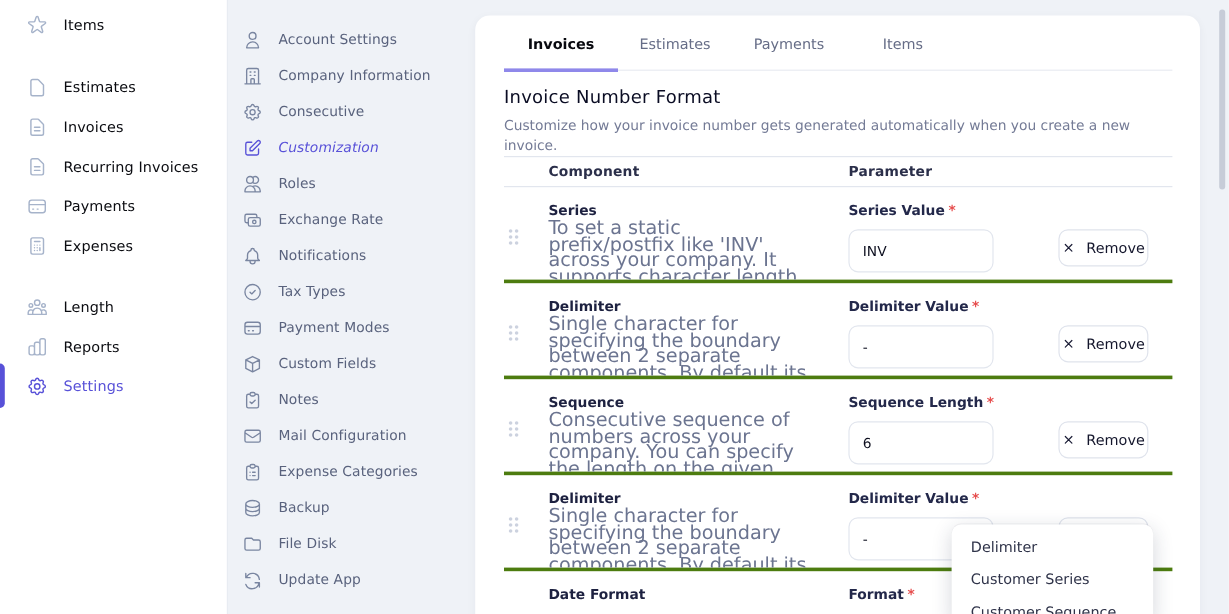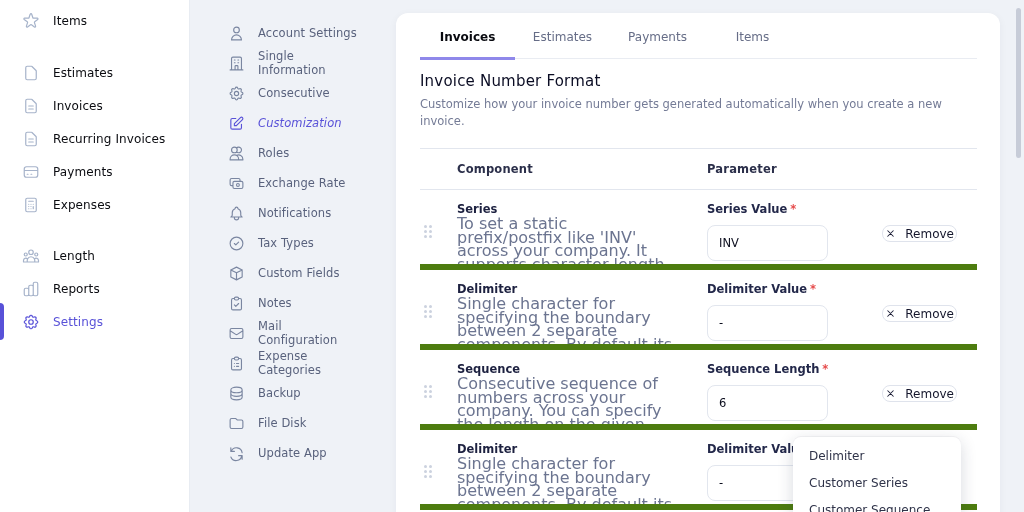--- a/index.html
+++ b/index.html
@@ -26,21 +26,21 @@
   .sb-item.active { color:#5851d8; }
   .sb-item.active svg { stroke:#5851d8; }
   .sb-indicator {
     position:absolute; left:0; top:-2px; width:4px; height:37px;
     background:#5851d8; border-radius:0 4px 4px 0;
   }
 
   
   .snav {
     position:absolute; left:190px; top:0; width:170px; height:512px;
-    padding:18px 0 0 38px; z-index:4;
+    padding:18px 0 0 12px; z-index:4;
   }
   .sn-item {
     display:flex; align-items:center; gap:13px; height:30px; cursor:pointer;
     font-size:11.5px; font-weight:500; color:#59627d; letter-spacing:.1px;
   }
   .sn-item svg { width:17px; height:17px; stroke:#7a86a1; flex:0 0 auto; }
   .sn-item.active { color:#5851d8;font-style:italic; }
   .sn-item.active svg { stroke:#5851d8; }
 
   
@@ -56,44 +56,44 @@
     width:95px; text-align:center; padding-bottom:13px; cursor:pointer;
     font-size:12px; font-weight:500; color:#666d87;
     border-bottom:3px solid transparent; margin-bottom:-2px;
   }
   .tab.active { color:#08090f; font-weight:600; border-bottom-color:#8f88ea; }
 
   .page-title { margin-top:12px; font-size:15px; font-weight:400; color:#0a0c23; line-height:20px; letter-spacing:.2px; }
   .page-sub { margin-top:5px; font-size:11.5px; color:#747b96; line-height:17px; }
 
   .thead {
-    margin-top:18px; height:42px;
+    height:26px;
     border-top:1px solid #e2e6ee; border-bottom:1px solid #e2e6ee;
     display:grid; grid-template-columns:37px 250px 1fr; align-items:center;
   }
   .thead span { font-size:11.5px; font-weight:600; color:#2b2f4a; letter-spacing:.2px; }
 
   .trow {
     display:grid; grid-template-columns:37px 250px 1fr;
-    height:80px; padding-top:12px; border-bottom:6px solid #4d7c0f; overflow:hidden;
+    height:80px; padding-top:12px; border-bottom:3px solid #4d7c0f; overflow:hidden;
   }
   .cell-handle { padding-top:22px; padding-left:3px; }
   .cell-handle svg { cursor:grab; }
   .cname { font-size:11.5px; font-weight:700; color:#1d2140; }
   .cdesc { margin-top:1px; width:218px; font-size:16px; line-height:13.5px; color:#6b7490; }
   .plabel { font-size:11.5px; font-weight:600; color:#23284a; }
   .req { color:#e64c4c; margin-left:3px; font-size:11.5px; font-weight:700; }
   .pctrl { margin-top:9px; display:flex; align-items:flex-start; }
   .pinput {
     width:121px; height:30px; border:1px solid #e2e6ee; border-radius:8px;
     padding:17px 11px; font-size:11.5px; color:#0c0e1e; outline:none; background:#fff;
     font-family:"DejaVu Sans","Liberation Sans",sans-serif;
   }
   .remove-btn {
-    margin-left:auto; margin-right:20px; height:17px; padding:0 2px;
+    margin-left:auto; margin-right:20px; height:31px; padding:0 2px;
     display:flex; align-items:center; gap:9px; cursor:pointer;
     background:#fff; border:1px solid #dfe3ec; border-radius:8px;
     font-size:12px; color:#14162c;
     font-family:"DejaVu Sans","Liberation Sans",sans-serif;
   }
   .remove-btn svg { width:11px; height:11px; stroke:#1b1d36; }
 
   
   .dropdown {
     position:absolute; left:793px; top:437px; width:168px; height:80px;
@@ -182,21 +182,21 @@
   <div class="sn-item">
     <svg viewBox="0 0 24 24" fill="none" stroke-width="1.6" stroke-linecap="round" stroke-linejoin="round">
         <path d="M16 7a4 4 0 11-8 0 4 4 0 018 0zM12 14a7 7 0 00-7 7h14a7 7 0 00-7-7z"></path>
       </svg>
     <span>Account Settings</span>
   </div>
   <div class="sn-item">
     <svg viewBox="0 0 24 24" fill="none" stroke-width="1.6" stroke-linecap="round" stroke-linejoin="round">
         <path d="M19 21V5a2 2 0 00-2-2H7a2 2 0 00-2 2v16m14 0h2m-2 0h-5m-9 0H3m2 0h5M9 7h1m-1 4h1m4-4h1m-1 4h1m-5 10v-5a1 1 0 011-1h2a1 1 0 011 1v5m-4 0h4"></path>
       </svg>
-    <span>Single Information</span>
+    <span>Company Information</span>
   </div>
   <div class="sn-item">
     <svg viewBox="0 0 24 24" fill="none" stroke-width="1.6" stroke-linecap="round" stroke-linejoin="round">
         <path d="M10.33 4.32c.43-1.76 2.92-1.76 3.35 0a1.72 1.72 0 002.57 1.07c1.54-.94 3.31.82 2.37 2.37a1.72 1.72 0 001.07 2.57c1.76.43 1.76 2.92 0 3.35a1.72 1.72 0 00-1.07 2.57c.94 1.54-.82 3.31-2.37 2.37a1.72 1.72 0 00-2.57 1.07c-.43 1.76-2.92 1.76-3.35 0a1.72 1.72 0 00-2.57-1.07c-1.54.94-3.31-.82-2.37-2.37a1.72 1.72 0 00-1.07-2.57c-1.76-.43-1.76-2.92 0-3.35a1.72 1.72 0 001.07-2.57c-.94-1.54.82-3.31 2.37-2.37 1 .61 2.3.07 2.57-1.07z"></path>
         <path d="M15 12a3 3 0 11-6 0 3 3 0 016 0z"></path>
       </svg>
     <span>Consecutive</span>
   </div>
   <div class="sn-item active">
     <svg viewBox="0 0 24 24" fill="none" stroke-width="1.6" stroke-linecap="round" stroke-linejoin="round">
@@ -220,20 +220,26 @@
     <svg viewBox="0 0 24 24" fill="none" stroke-width="1.6" stroke-linecap="round" stroke-linejoin="round">
         <path d="M15 17h5l-1.4-1.4a2 2 0 01-.6-1.44V11a6 6 0 00-4-5.66V5a2 2 0 10-4 0v.34C7.67 6.17 6 8.39 6 11v3.16c0 .54-.21 1.06-.6 1.44L4 17h5m6 0v1a3 3 0 11-6 0v-1m6 0H9"></path>
       </svg>
     <span>Notifications</span>
   </div>
   <div class="sn-item">
     <svg viewBox="0 0 24 24" fill="none" stroke-width="1.6" stroke-linecap="round" stroke-linejoin="round">
         <path d="M9 12l2 2 4-4m6 2a9 9 0 11-18 0 9 9 0 0118 0z"></path>
       </svg>
     <span>Tax Types</span>
+  </div>
+  <div class="sn-item">
+    <svg viewBox="0 0 24 24" fill="none" stroke-width="1.6" stroke-linecap="round" stroke-linejoin="round">
+        <path d="M3 10h18M7 15h1m4 0h1m-7 4h12a3 3 0 003-3V8a3 3 0 00-3-3H6a3 3 0 00-3 3v8a3 3 0 003 3z"></path>
+      </svg>
+    <span>Payment Modes</span>
   </div>
   <div class="sn-item">
     <svg viewBox="0 0 24 24" fill="none" stroke-width="1.6" stroke-linecap="round" stroke-linejoin="round">
         <path d="M20 7l-8-4-8 4m16 0l-8 4m8-4v10l-8 4m0-10L4 7m8 4v10M4 7v10l8 4"></path>
       </svg>
     <span>Custom Fields</span>
   </div>
   <div class="sn-item">
     <svg viewBox="0 0 24 24" fill="none" stroke-width="1.6" stroke-linecap="round" stroke-linejoin="round">
         <path d="M9 5H7a2 2 0 00-2 2v12a2 2 0 002 2h10a2 2 0 002-2V7a2 2 0 00-2-2h-2M9 5a2 2 0 002 2h2a2 2 0 002-2M9 5a2 2 0 012-2h2a2 2 0 012 2m-6 9l2 2 4-4"></path>

